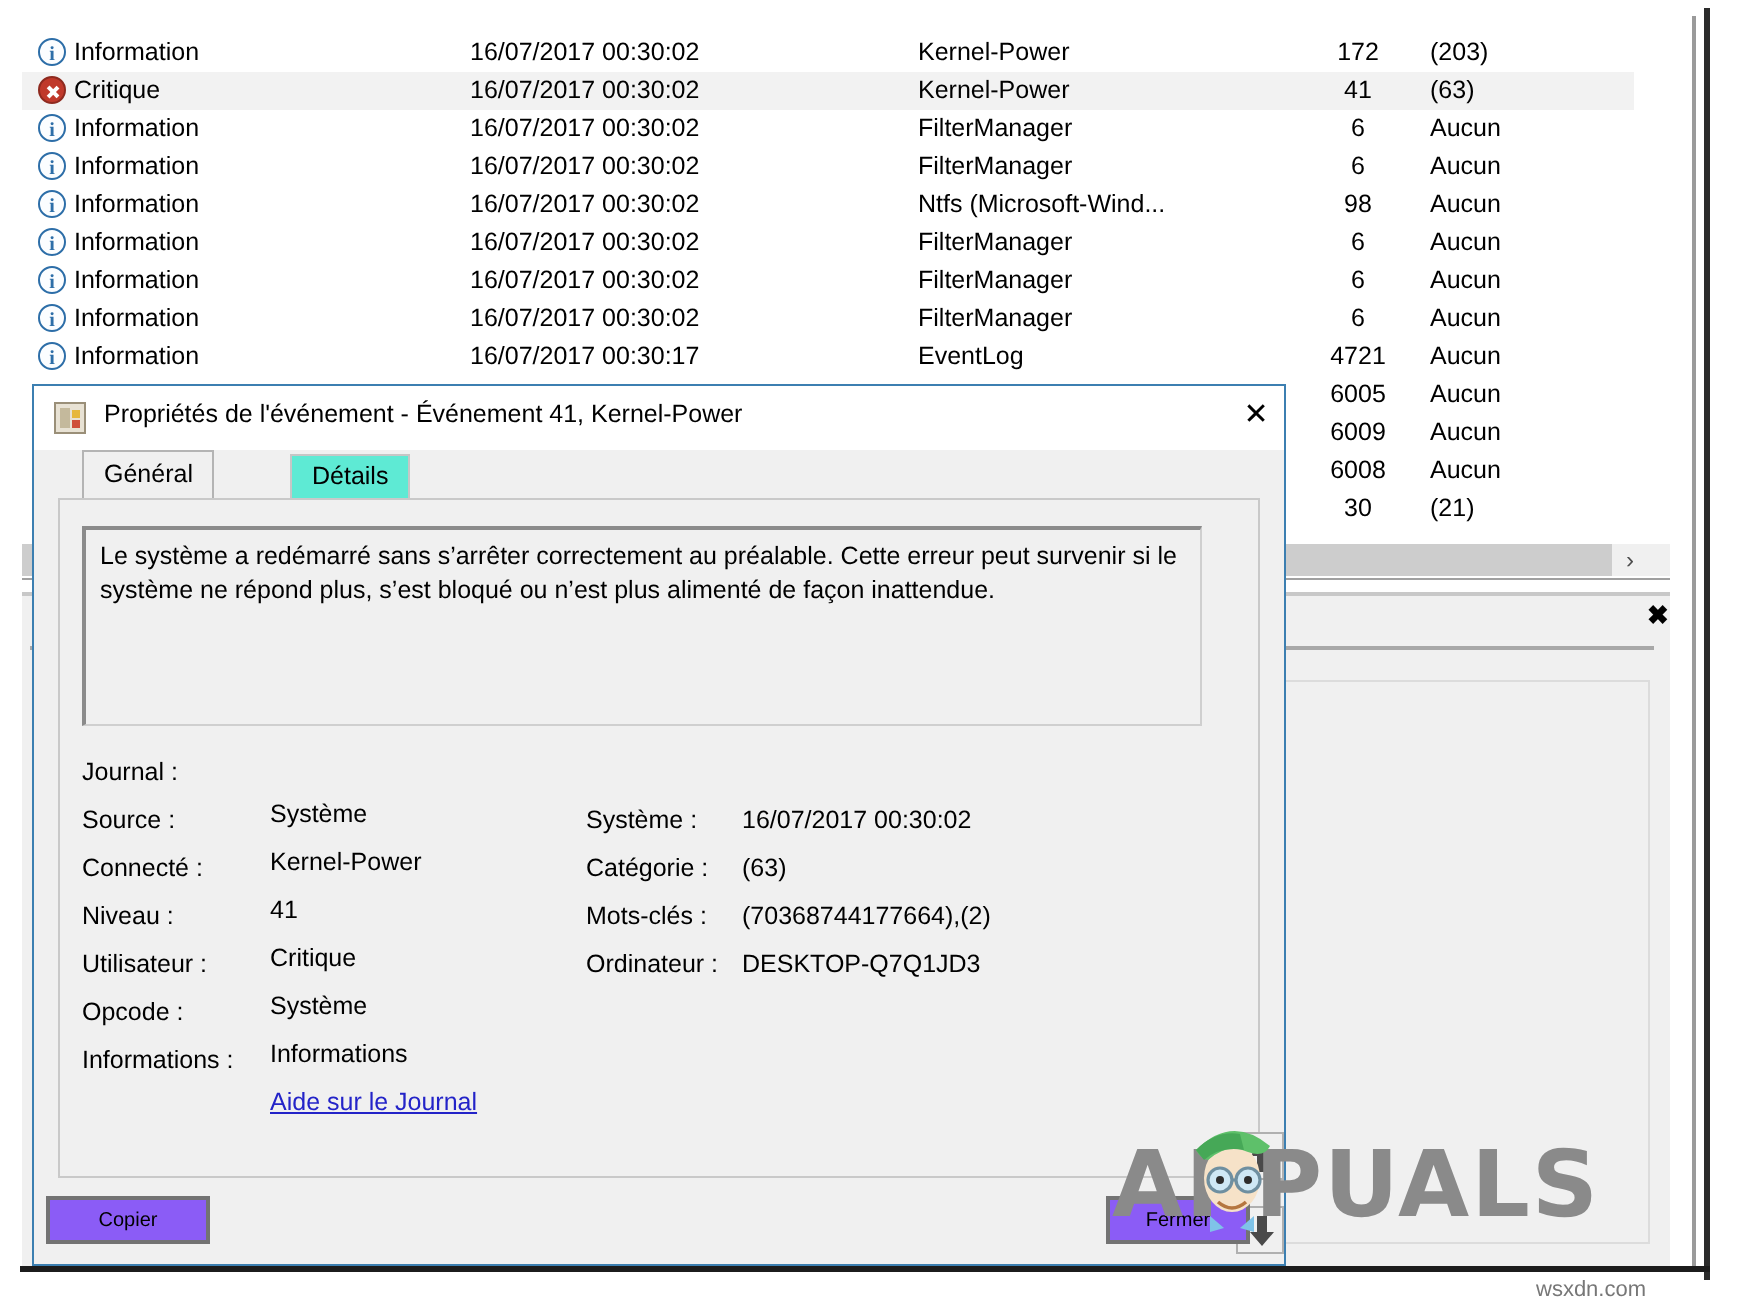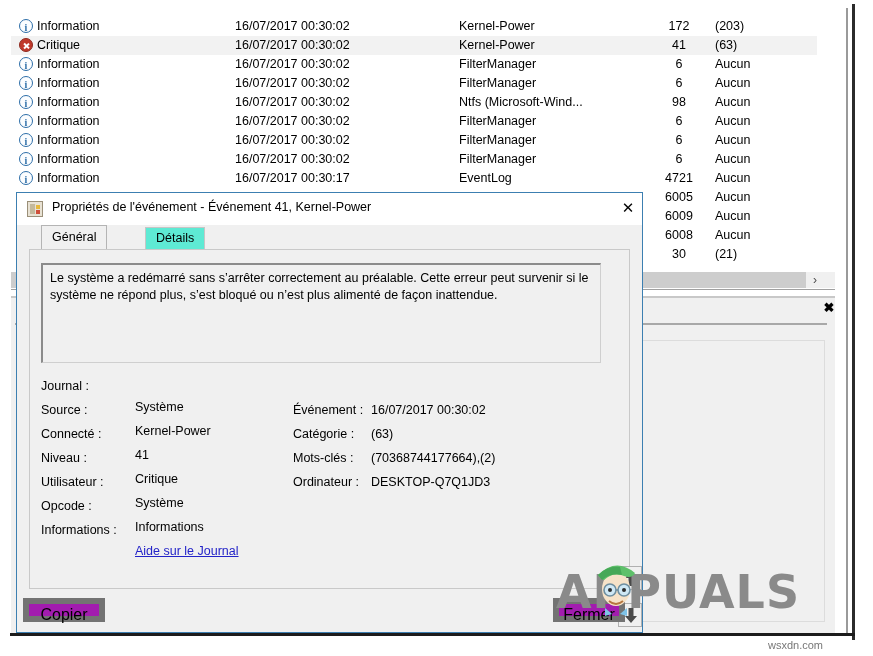--- a/index.html
+++ b/index.html
@@ -172,22 +172,22 @@
   .navbtn{
     position:absolute;width:24px;height:24px;background:#f0f0f0;
     border:1px solid #b0b0b0;box-sizing:border-box;
   }
   .navbtn svg{position:absolute;left:4px;top:3px;}
   #btn-up{left:601px;top:373px;}
   #btn-down{left:601px;top:410px;}
 
   
   .btn{
-    position:absolute;height:24px;background:#a21caf;border:6px solid #737373;
-    box-sizing:border-box;font-size:16px;text-align:center;line-height:22px;color:#000;
+    position:absolute;height:24px;background:#8b5cf6;border:2px solid #737373;
+    box-sizing:border-box;font-size:10px;text-align:center;line-height:22px;color:#000;
   }
   #btn-copier{left:23px;top:598px;width:82px;}
   #btn-fermer{left:553px;top:598px;width:72px;}
 
   
   #wm{
     position:absolute;left:556px;top:563px;width:265px;height:58px;
     pointer-events:none;
   }
   #wm .wm-text{
@@ -397,21 +397,21 @@
             <span class="flabel">Opcode :</span>
             <span class="fval fvalL">Informations</span>
           </div>
           <div class="frow fcolL" style="top: 144px;">
             <span class="flabel">Informations :</span>
             <a class="fval fvalL helplink">Aide sur le Journal</a>
           </div>
         </div>
       <div id="fields-right-host">
           <div class="frow fcolR" style="top: 24px;">
-            <span class="flabel">Événement :</span>
+            <span class="flabel">Système :</span>
             <span class="fval fvalR">16/07/2017 00:30:02</span>
           </div>
           <div class="frow fcolR" style="top: 48px;">
             <span class="flabel">Catégorie :</span>
             <span class="fval fvalR">(63)</span>
           </div>
           <div class="frow fcolR" style="top: 72px;">
             <span class="flabel">Mots-clés :</span>
             <span class="fval fvalR">(70368744177664),(2)</span>
           </div>

